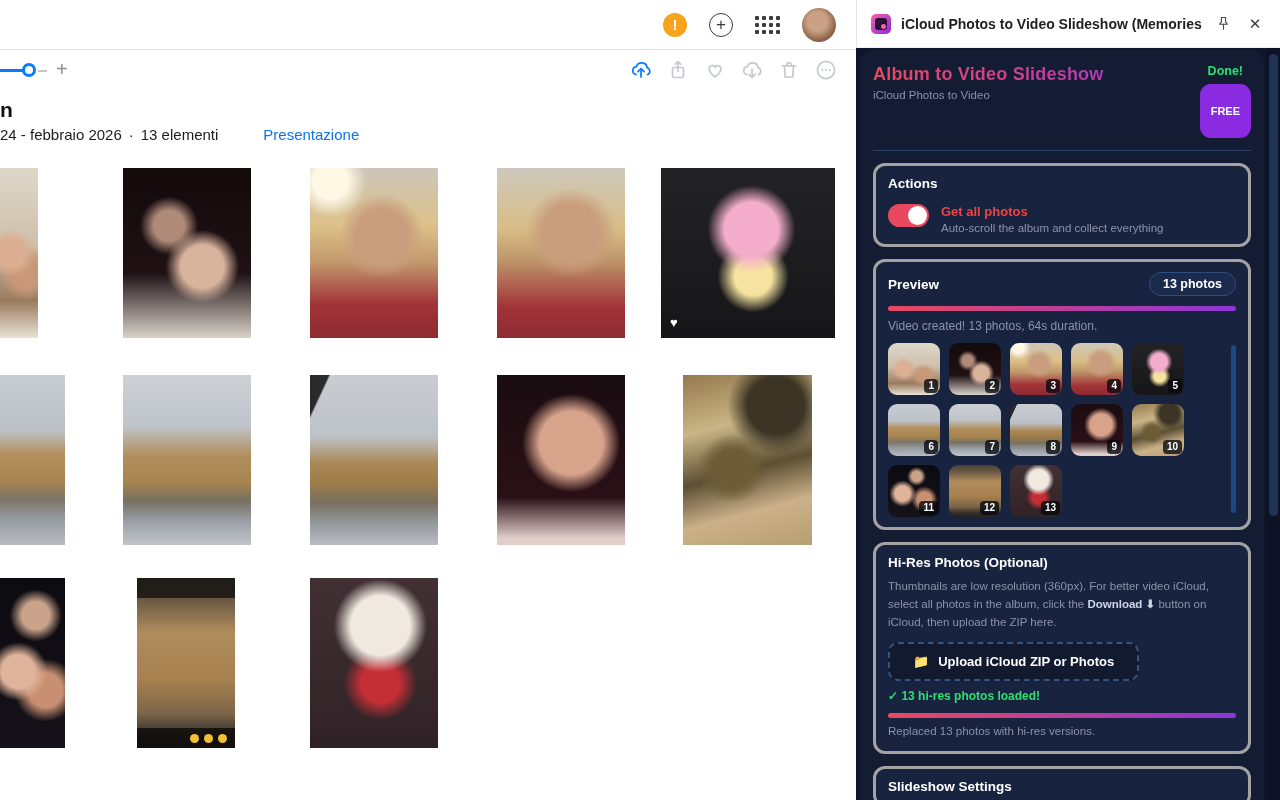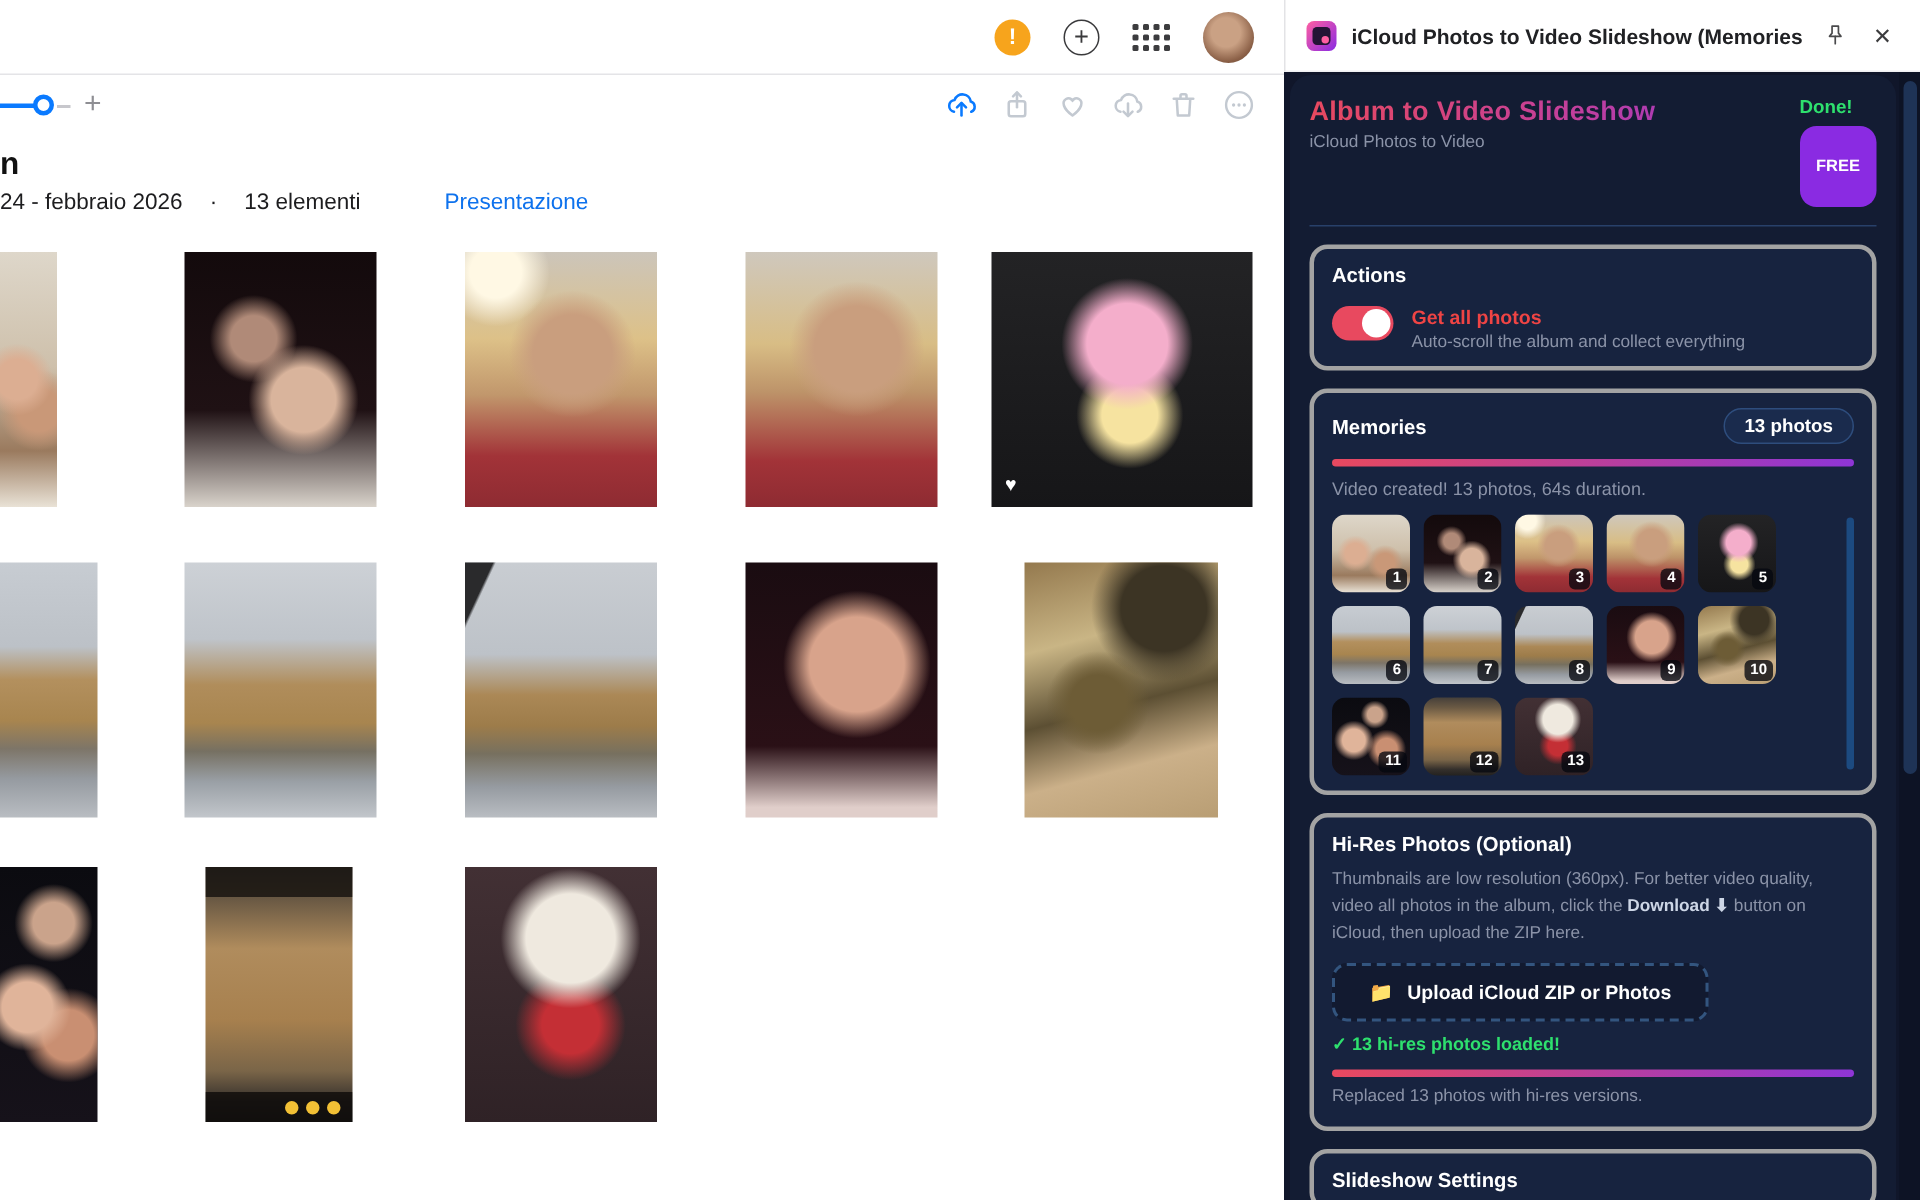--- a/index.html
+++ b/index.html
@@ -24,21 +24,21 @@
   .toolbar { position:absolute; left:0; top:50px; width:856px; height:42px; background:#fff; }
   .slider-track-blue { position:absolute; left:0; top:69px; width:24px; height:3px; background:#0a7aff; margin-top:-50px; }
   .slider-knob { position:absolute; left:22px; top:62px; width:14px; height:14px; border-radius:50%;
     background:#fff; border:3px solid #0a7aff; margin-top:-50px; cursor:pointer; }
   .slider-track-gray { position:absolute; left:38px; top:70px; width:9px; height:2px; background:#c7c7cc; margin-top:-50px; }
   .slider-plus { position:absolute; left:56px; top:58px; font-size:20px; color:#8e8e93; margin-top:-50px; cursor:pointer; }
   .tool-icons { position:absolute; right:18px; top:8px; display:flex; gap:13px; }
   .tool-icons svg { width:24px; height:24px; cursor:pointer; }
 
   .album-title { position:absolute; left:0; top:98px; font-size:21px; font-weight:700; color:#111; }
-  .album-sub { position:absolute; left:0; top:126px; font-size:15px; color:#1d1d1f; display:flex; gap:18px; align-items:baseline; }
+  .album-sub { position:absolute; left:0; top:126px; font-size:15px; color:#1d1d1f; display:flex; gap:7px; align-items:baseline; }
   .album-link { color:#0e72ed; margin-left:38px; cursor:pointer; }
 
   .photo { position:absolute; cursor:pointer; overflow:hidden; }
   .p1 {left:0;   top:168px; width:38px;  height:170px}
   .p2 {left:123px;top:168px; width:128px; height:170px}
   .p3 {left:310px;top:168px; width:128px; height:170px}
   .p4 {left:497px;top:168px; width:128px; height:170px}
   .p5 {left:661px;top:168px; width:174px; height:170px}
   .p6 {left:0;   top:375px; width:65px;  height:170px}
   .p7 {left:123px;top:375px; width:128px; height:170px}
@@ -118,21 +118,21 @@
     border-radius:14px 14px 0 0; padding:14px 13px 0 13px; overflow:hidden; }
 
   .phead-row { display:flex; align-items:flex-start; }
   .phead-left { flex:1; }
   .ptitle { font-size:18px; font-weight:700; color:#d24b86; letter-spacing:.2px; }
   @supports ((-webkit-background-clip:text) or (background-clip:text)) {
     .ptitle { background:linear-gradient(90deg,#e8495f 0%,#c13f9e 55%,#8e35d6 100%);
       -webkit-background-clip:text; background-clip:text; color:transparent; }
   }
   .psub { font-size:11.5px; color:#8b93a8; margin-top:4px; }
-  .phead-right { text-align:left; }
+  .phead-right { text-align:center; }
   .done { color:#2ee06e; font-size:12.5px; font-weight:600; }
   .free { display:inline-block; margin-top:6px; background:#8a2be2; color:#fff; font-size:11px;
     font-weight:700; padding:21px 11px; border-radius:11px; }
   .pdivider { border-top:1px solid #28406a; margin-top:12px; }
 
   .sec { background:#17233f; border:3px solid #a3a3a3; border-radius:12px; padding:10px 12px; margin-top:12px; position:relative; }
   .sec-h { font-size:13.5px; font-weight:700; color:#fff; }
 
   .btn-row { display:flex; gap:9px; margin-top:10px; }
   .btn { border:none; border-radius:8px; font-weight:700; font-size:13px; cursor:pointer;
@@ -310,21 +310,21 @@
               </div>
             <div>
               <div class="toggle-label">Get all photos</div>
               <div class="toggle-desc">Auto-scroll the album and collect everything</div>
             </div>
           </div>
         </div>
 
         <div class="sec">
           <div class="prev-head">
-            <div class="sec-h">Memories</div>
+            <div class="sec-h">Preview</div>
             <div class="count-badge">13 photos</div>
           </div>
           <div class="bar"></div>
           <div class="prev-status">Video created! 13 photos, 64s duration.</div>
           <div class="thumbs">
             <div class="thumb bg1">
                 <span class="tnum">1</span>
               </div>
             <div class="thumb bg2">
                 <span class="tnum">2</span>
@@ -361,21 +361,21 @@
               </div>
             <div class="thumb bg13">
                 <span class="tnum">13</span>
               </div>
             <div class="inner-sb"></div>
           </div>
         </div>
 
         <div class="sec">
           <div class="sec-h">Hi-Res Photos (Optional)</div>
-          <div class="hires-desc"><span>Thumbnails are low resolution (360px). For better video quality, video all photos in the album, click the </span><b>Download ⬇</b><span> button on iCloud, then upload the ZIP here.</span></div>
+          <div class="hires-desc"><span>Thumbnails are low resolution (360px). For better video iCloud, select all photos in the album, click the </span><b>Download ⬇</b><span> button on iCloud, then upload the ZIP here.</span></div>
           <button class="upload">
             <span>📁</span>
             <span>Upload iCloud ZIP or Photos</span>
           </button>
           <div class="success">✓ 13 hi-res photos loaded!</div>
           <div class="bar"></div>
           <div class="replaced">Replaced 13 photos with hi-res versions.</div>
         </div>
 
         <div class="sec">

